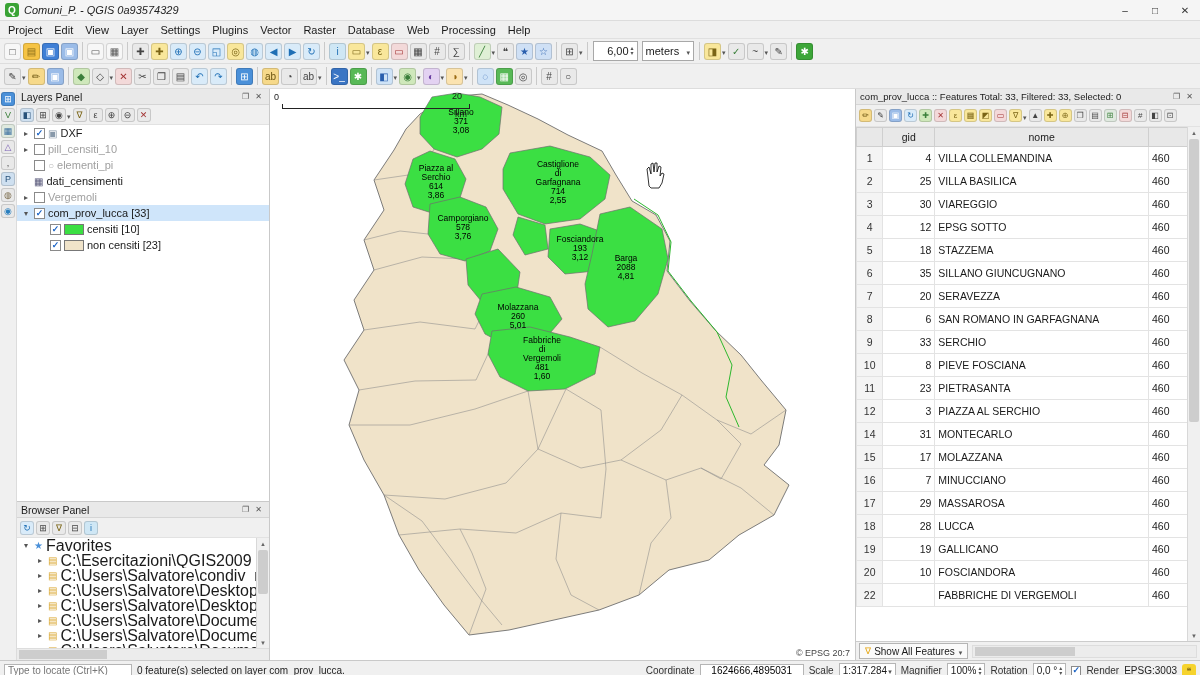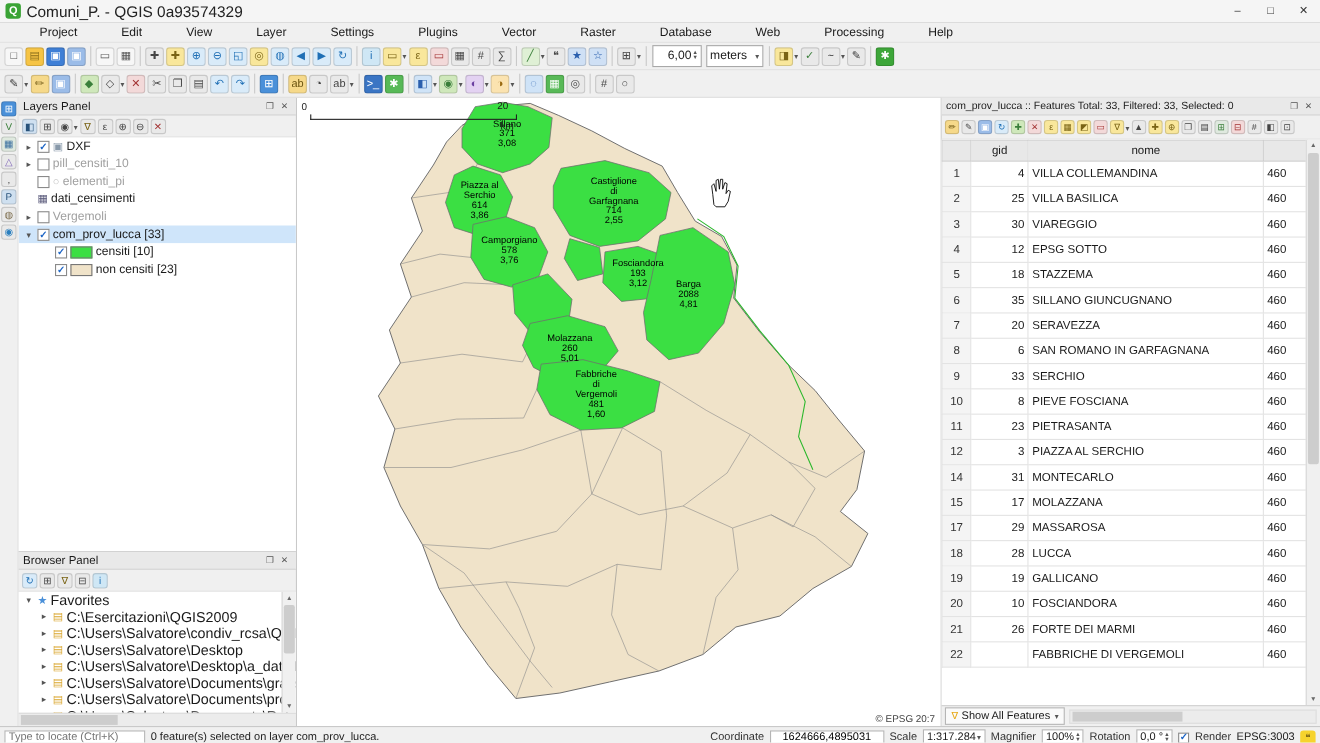--- a/index.html
+++ b/index.html
@@ -2,25 +2,25 @@
 <html><head>
 <meta charset="utf-8">
 <style>
   html,body{margin:0;padding:0;}
   body{width:1200px;height:675px;overflow:hidden;background:#f0f0f0;color:#1a1a1a;
        font-family:"Liberation Sans",sans-serif;font-size:11px;}
   .titlebar{height:20px;display:flex;align-items:center;gap:5px;background:#f5f5f5;
             border-bottom:1px solid #dcdcdc;padding-left:5px;}
   .qicon{width:14px;height:14px;border-radius:3px;background:#3aa335;color:#fff;font-size:10px;
          font-weight:bold;display:flex;align-items:center;justify-content:center;}
-  .title{font-size:14px;color:#222;}
+  .title{font-size:11px;color:#222;font-style:italic;}
   .wbtns{margin-left:auto;display:flex;height:100%;}
   .wbtn{width:30px;display:flex;align-items:center;justify-content:center;font-size:10px;color:#333;}
   .menubar{height:17px;display:flex;align-items:center;background:#f0f0f0;border-bottom:1px solid #e0e0e0;padding-left:2px;}
-  .mitem{padding:1px 6px;margin-left:28px;}
+  .mitem{padding:1px 6px;}
   .toolbar{height:24px;display:flex;align-items:center;background:#f0f0f0;border-bottom:1px solid #ddd;
            padding-left:3px;overflow:hidden;}
   .chip{display:inline-flex;align-items:center;margin:0 1px;flex:none;}
   .glyph{width:17px;height:17px;border-radius:3px;border:1px solid rgba(0,0,0,.14);box-sizing:border-box;
          display:flex;align-items:center;justify-content:center;font-size:10px;background:#e8e8e8;color:#444;}
   .dd::after{content:"▾";font-size:7px;color:#555;margin-left:1px;}
   .vsep{width:1px;height:18px;background:#c9c9c9;margin:0 3px;flex:none;}
   .spin,.tcombo{display:inline-flex;align-items:center;background:#fff;border:1px solid #a8a8a8;
                 height:18px;padding:0 3px;margin:0 2px;flex:none;}
   .spinval{min-width:32px;text-align:right;font-size:11px;}
@@ -51,21 +51,21 @@
   .cbx.on::after{content:"✓";font-size:9px;line-height:1;color:#1a63c5;font-weight:bold;}
   .swatch{width:20px;height:11px;border:1px solid #777;box-sizing:border-box;flex:none;}
   .licon{font-size:10px;color:#667;flex:none;}
   .i-folder{color:#d9a62e;}
   .i-favorites{color:#4a90d9;}
   .i-table{color:#557;}
   .i-group{color:#8899aa;}
   .i-point{color:#bbb;}
   .tlabel{font-size:11px;}
   #browserTree .trow{height:15px;}
-  #browserTree .tlabel{font-size:13px;}
+  #browserTree .tlabel{font-size:16px;}
   .muted{color:#a0a0a0;}
   .mapwrap{width:587px;position:relative;background:#fff;overflow:hidden;}
   #mapsvg{position:absolute;inset:0;width:587px;height:571px;}
   .scalebar{position:absolute;left:4px;top:6px;width:205px;height:26px;pointer-events:none;}
   .sb0{position:absolute;left:0;top:-3px;font-size:9px;}
   .sbline{position:absolute;left:8px;top:9px;width:186px;height:4px;border-left:1px solid #222;
           border-right:1px solid #222;border-bottom:1px solid #222;}
   .sbnum{position:absolute;left:178px;top:-4px;font-size:9px;}
   .sbunit{position:absolute;left:181px;top:14px;font-size:9px;}
   .copyright{position:absolute;right:5px;bottom:2px;font-size:9px;color:#444;}
@@ -781,20 +781,26 @@
               <td class="c1">MONTECARLO</td>
               <td class="c2">460</td>
             </tr>
             <tr>
               <th class="rownum">15</th>
               <td class="c0">17</td>
               <td class="c1">MOLAZZANA</td>
               <td class="c2">460</td>
             </tr>
             <tr>
+              <th class="rownum">16</th>
+              <td class="c0">7</td>
+              <td class="c1">MINUCCIANO</td>
+              <td class="c2">460</td>
+            </tr>
+            <tr>
               <th class="rownum">17</th>
               <td class="c0">29</td>
               <td class="c1">MASSAROSA</td>
               <td class="c2">460</td>
             </tr>
             <tr>
               <th class="rownum">18</th>
               <td class="c0">28</td>
               <td class="c1">LUCCA</td>
               <td class="c2">460</td>
@@ -802,26 +808,20 @@
             <tr>
               <th class="rownum">19</th>
               <td class="c0">19</td>
               <td class="c1">GALLICANO</td>
               <td class="c2">460</td>
             </tr>
             <tr>
               <th class="rownum">20</th>
               <td class="c0">10</td>
               <td class="c1">FOSCIANDORA</td>
-              <td class="c2">460</td>
-            </tr>
-            <tr>
-              <th class="rownum">21</th>
-              <td class="c0">26</td>
-              <td class="c1">FORTE DEI MARMI</td>
               <td class="c2">460</td>
             </tr>
             <tr>
               <th class="rownum">22</th>
               <td class="c0"></td>
               <td class="c1">FABBRICHE DI VERGEMOLI</td>
               <td class="c2">460</td>
             </tr>
           </tbody>
         </table>

